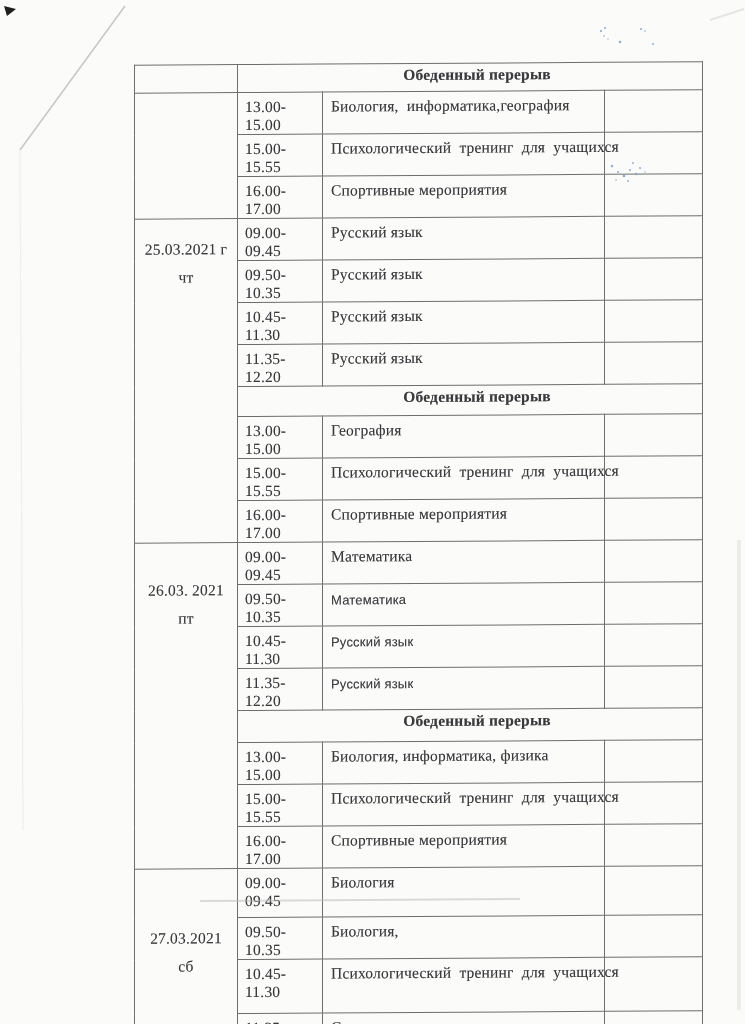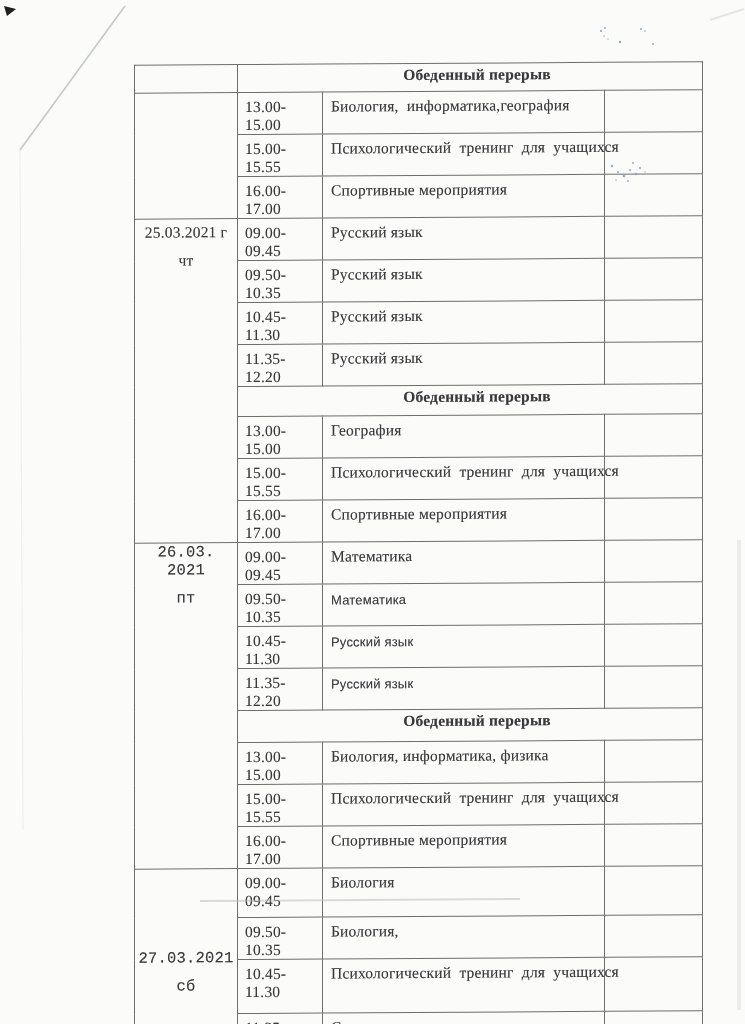--- a/index.html
+++ b/index.html
@@ -31,23 +31,23 @@
   td.s.sans{font-family:"Liberation Sans","DejaVu Sans",sans-serif;font-size:13px;padding-top:8px;color:#3d3d42;}
   td.n{padding:0;}
   td.lunch{
     text-align:center;vertical-align:middle;
     font-weight:bold;font-size:16px;color:#26262a;
     letter-spacing:.4px;padding:2px 0 2px 14px;
   }
   td.dc{text-align:center;padding:0 2px;}
   .dwrap{width:100%;}
   .dwrap .wd{margin-top:10px;}
-  .pt5{padding-top:4px;}
-  .pt38{font-family:Liberation Mono, monospace;}
-  .pt64{padding-top:80px;font-family:Liberation Mono, monospace;}
+  .pt5{padding-top:21px;}
+  .pt38{padding-top:38px;}
+  .pt64{padding-top:60px;}
   
   tbody tr:nth-child(1){height:28px}
   tbody tr:nth-child(2){height:39px}
   tbody tr:nth-child(3){height:33px}
   tbody tr:nth-child(4){height:27px}
   tbody tr:nth-child(5){height:31px}
   tbody tr:nth-child(6){height:33px}
   tbody tr:nth-child(7){height:32px}
   tbody tr:nth-child(8){height:25px}
   tbody tr:nth-child(9){height:30px}

